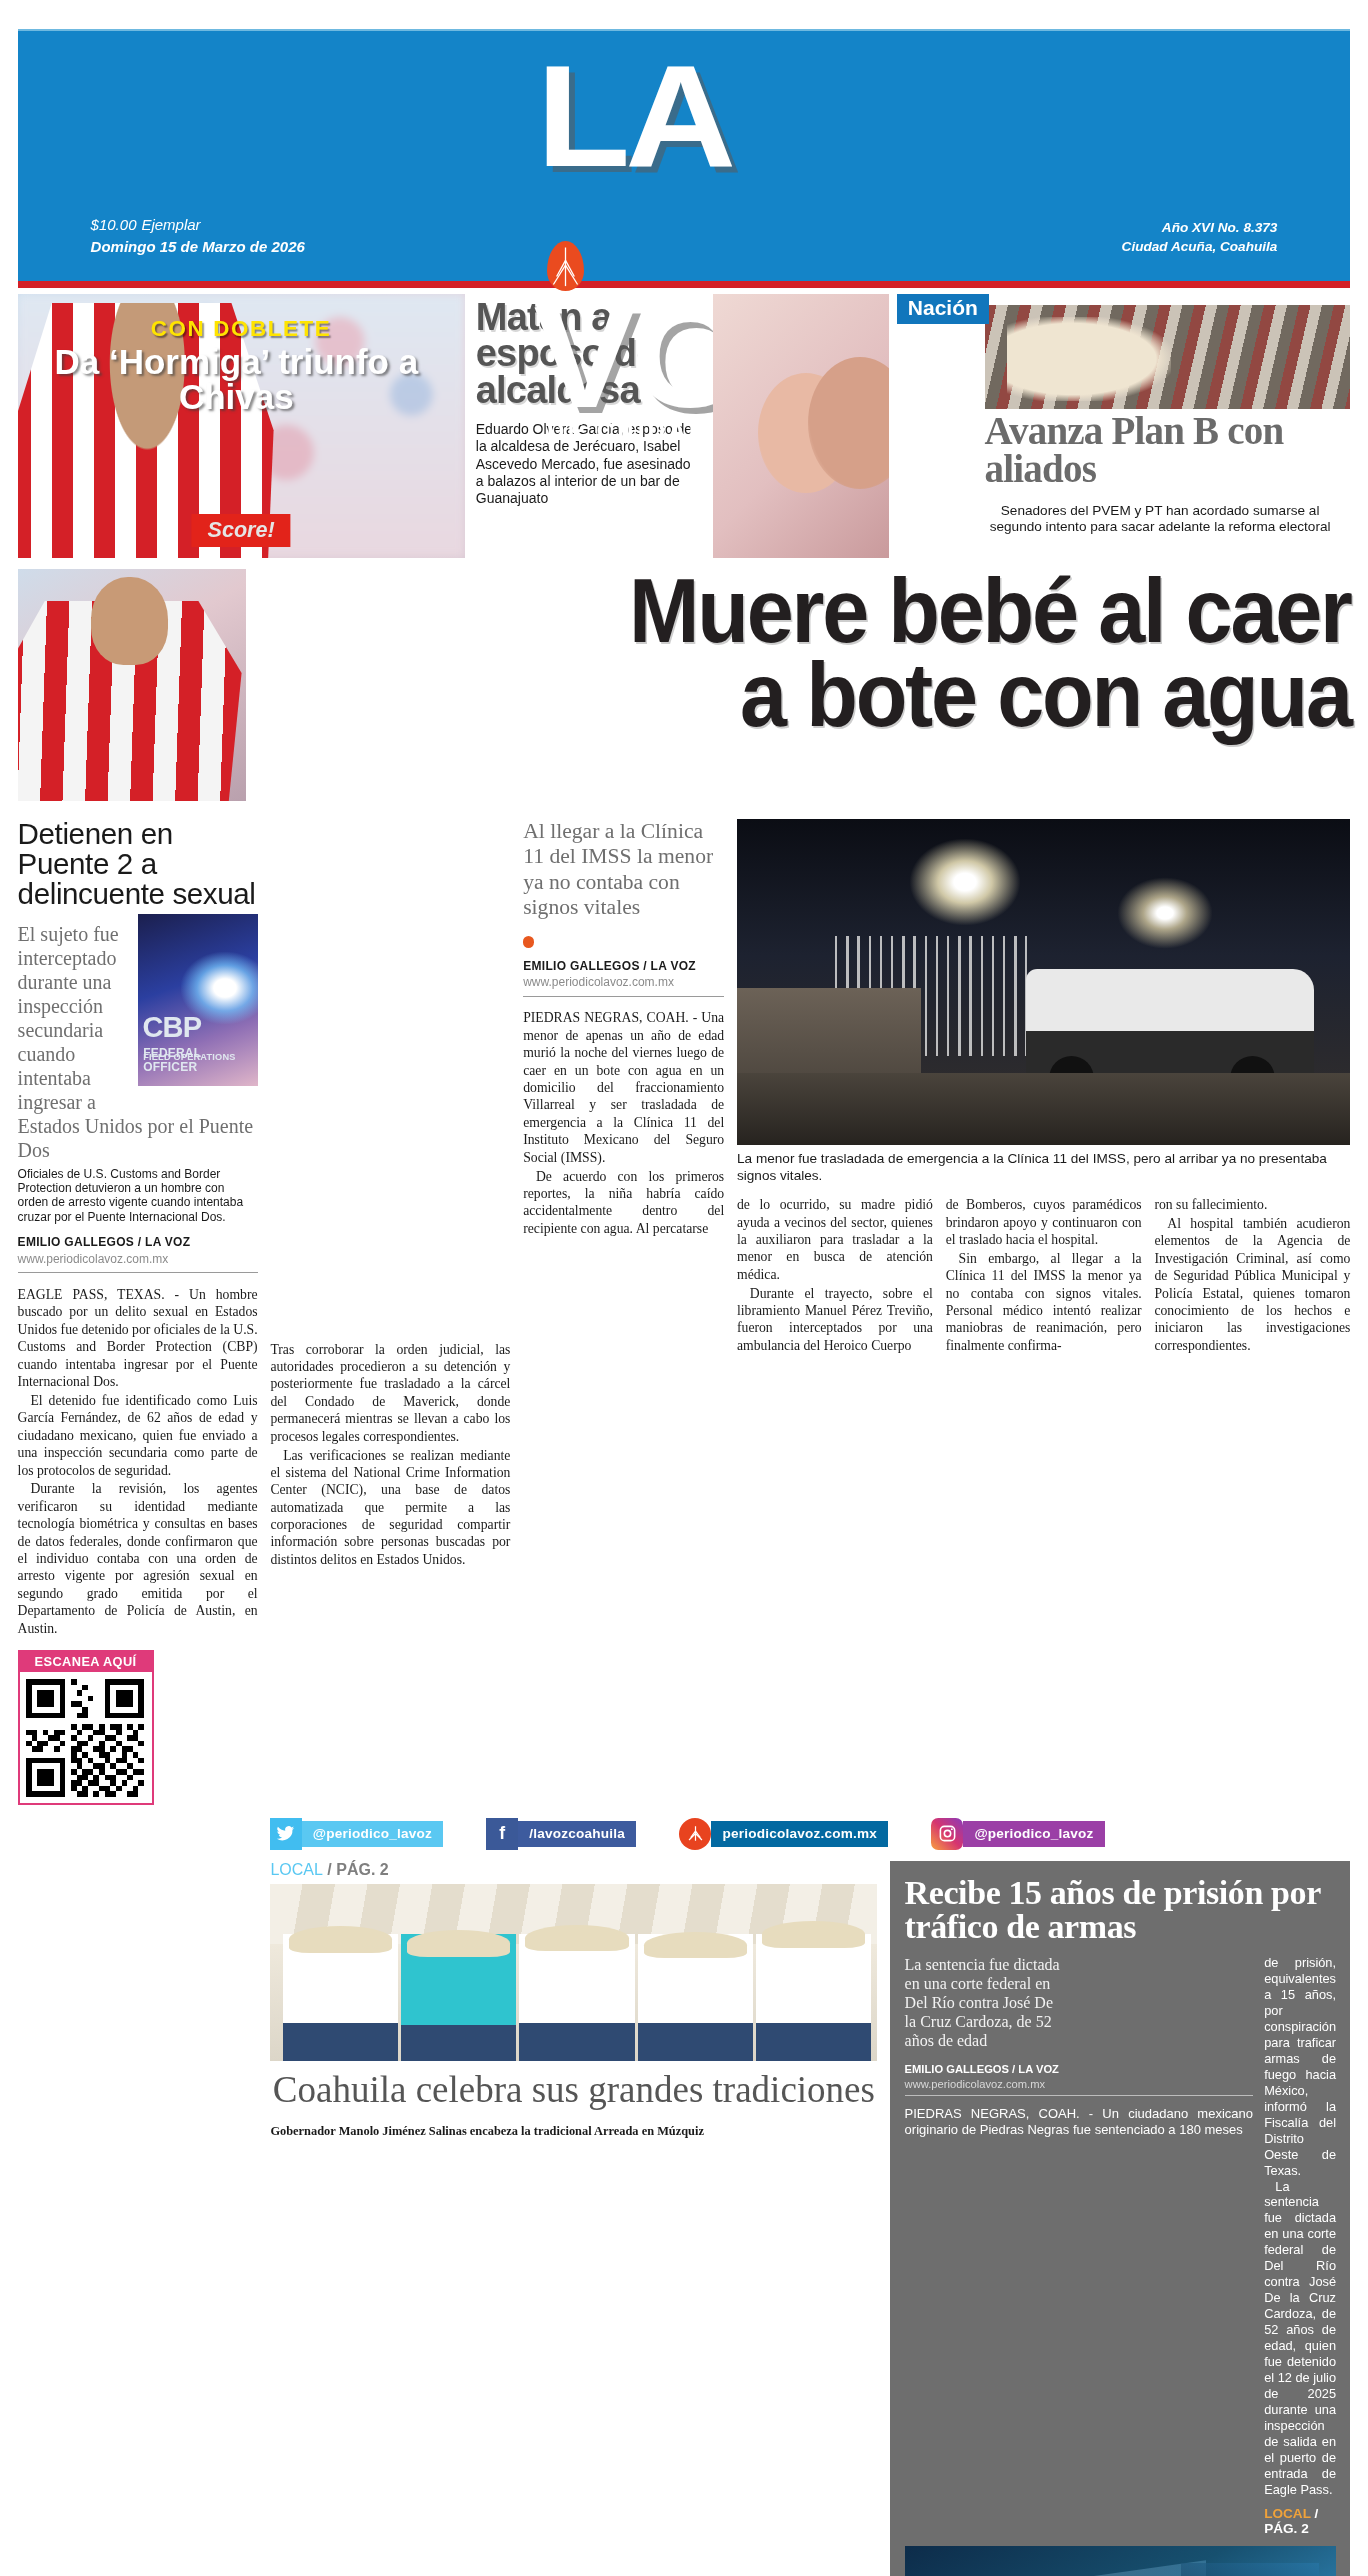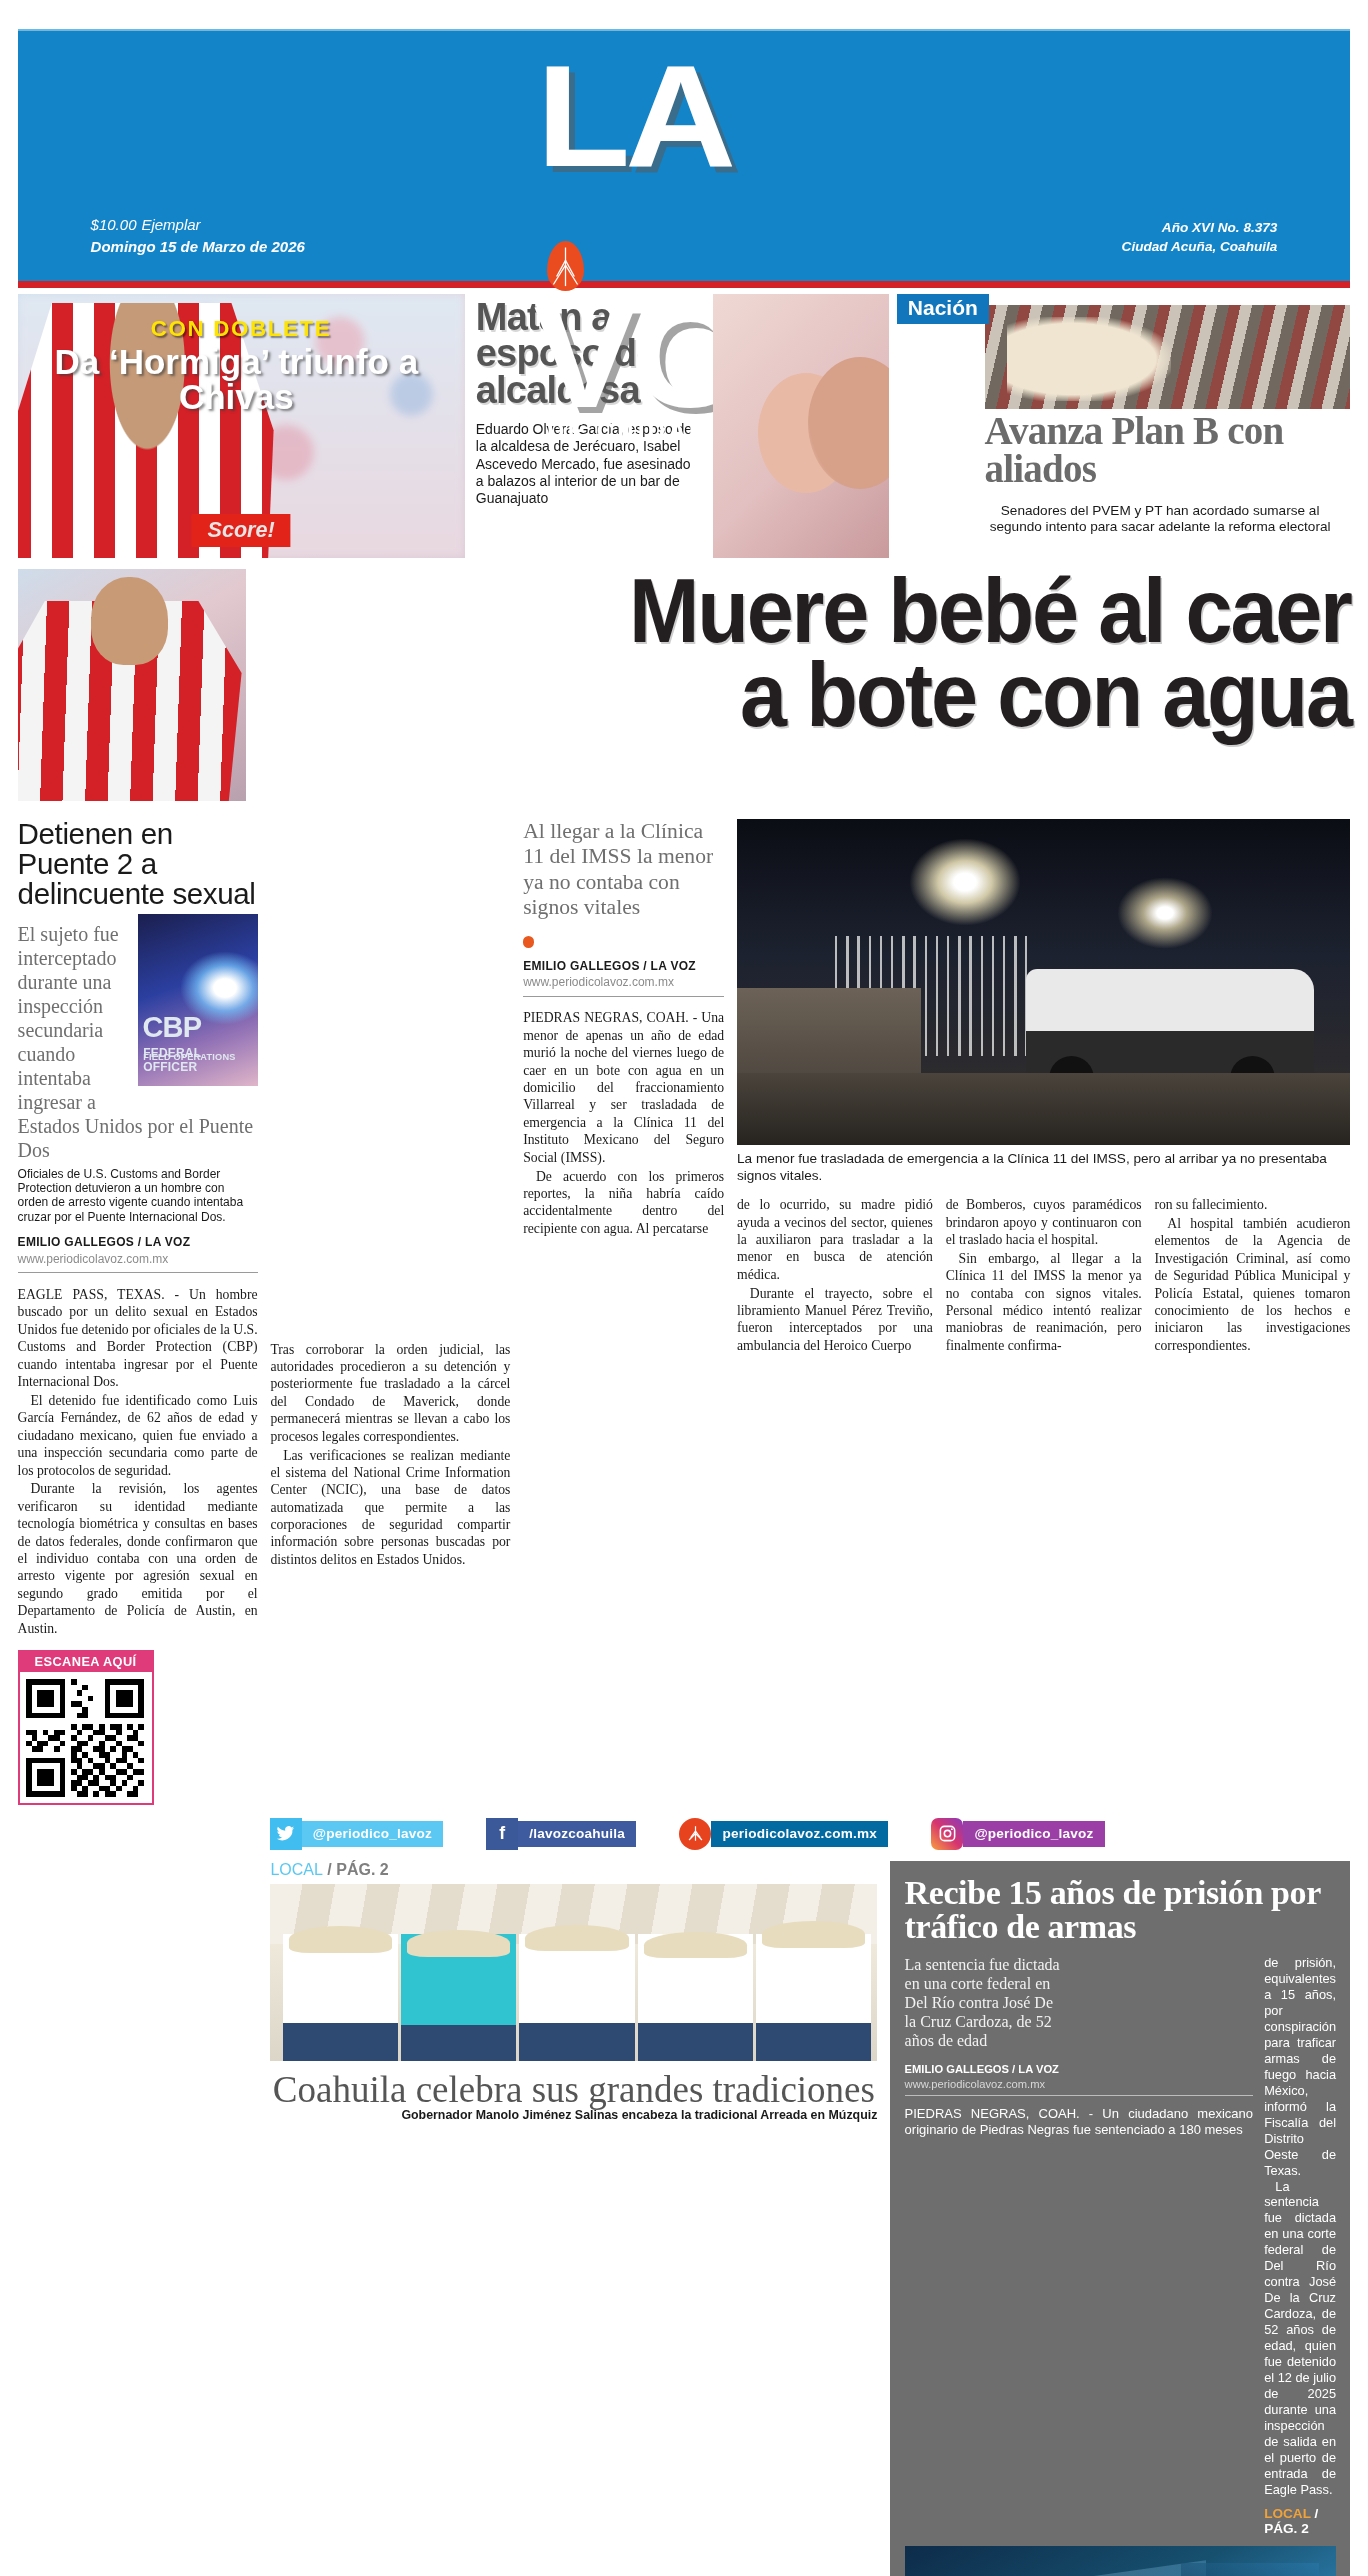--- a/index.html
+++ b/index.html
@@ -211,21 +211,21 @@
       background:linear-gradient(180deg,#ffffff 0 70%, #2f4a72 70% 100%); }
   .tradicion-photo .hat { position:absolute; width:17%; height:15%; background:#e7dcbe;
       border-radius:50% 50% 20% 20%; }
   .tradicion-photo .p1{left:2%;} .tradicion-photo .p2{left:21.5%; background:linear-gradient(180deg,#2fc4cf 0 72%, #2f4a72 72% 100%);}
   .tradicion-photo .p3{left:41%;} .tradicion-photo .p4{left:60.5%;} .tradicion-photo .p5{left:80%;}
   .tradicion-photo .h1{left:3%; top:24%;} .tradicion-photo .h2{left:22.5%; top:26%;}
   .tradicion-photo .h3{left:42%; top:23%;} .tradicion-photo .h4{left:61.5%; top:27%;}
   .tradicion-photo .h5{left:81%; top:21%;}
   .trad-head { font-family:"Liberation Serif", serif; font-size:37px; line-height:1.02;
       color:#555555; text-align:center; margin-top:9.6px; }
-  .trad-cap { font-size:12.4px; text-align:right; margin-top:0; line-height:1.25; font-weight:bold; }
+  .trad-cap { font-size:12.4px; text-align:left; margin-top:16px; line-height:1.25; font-weight:bold;font-family:Liberation Serif, serif; }
 
   .gray-box { background:#6e6e6e; color:#ffffff; padding:14.4px 14.4px 11.2px; }
   .gray-box h3 { font-family:"Liberation Serif", serif; font-weight:bold; font-size:34px;
       line-height:1.0; letter-spacing:-0.4px; }
   .gb-cols { display:flex; gap:11.2px; margin-top:11.2px; }
   .gb-deck { font-family:"Liberation Serif", serif; font-size:16px; line-height:1.2;
       width:47%; color:#f2f2f2; }
   .gb-txt { font-size:12.8px; line-height:1.25; text-align:justify; flex:1; }
   .gb-by { font-weight:bold; font-size:11.2px; margin-top:12.8px; }
   .gb-url { font-size:11.2px; color:#d8d8d8; margin-top:2.4px; }

